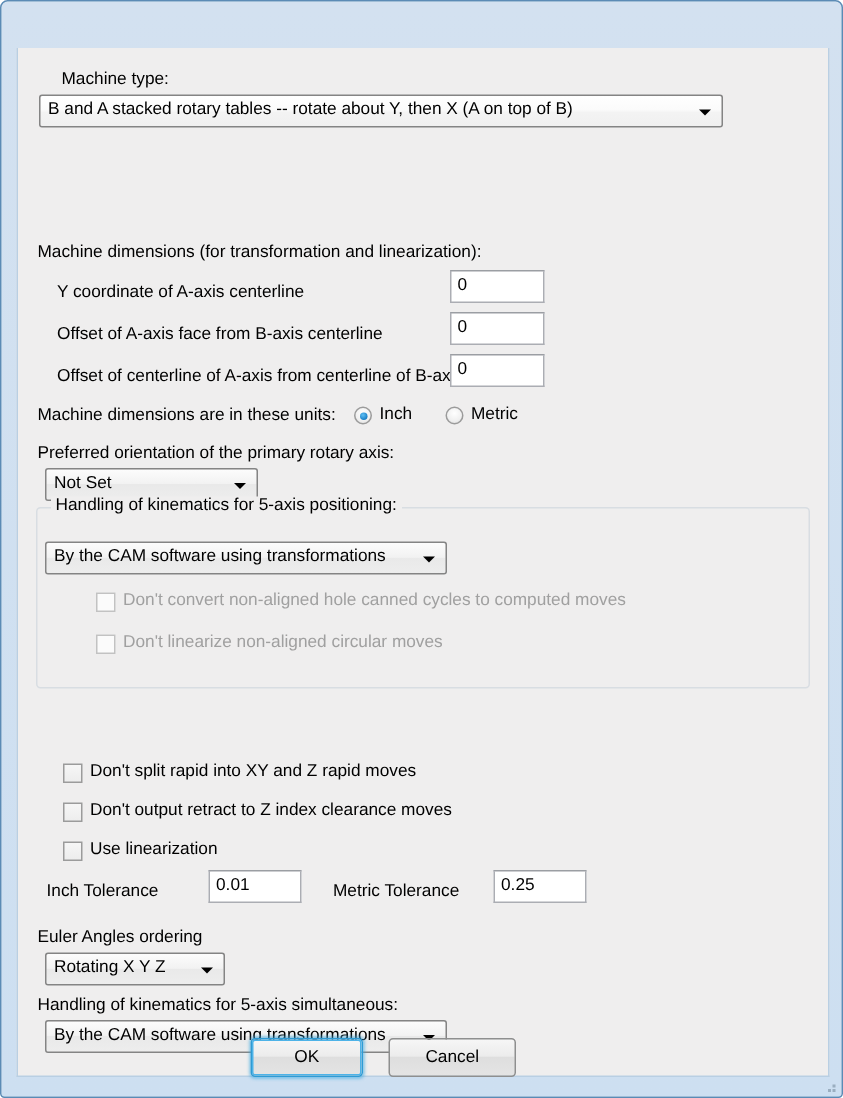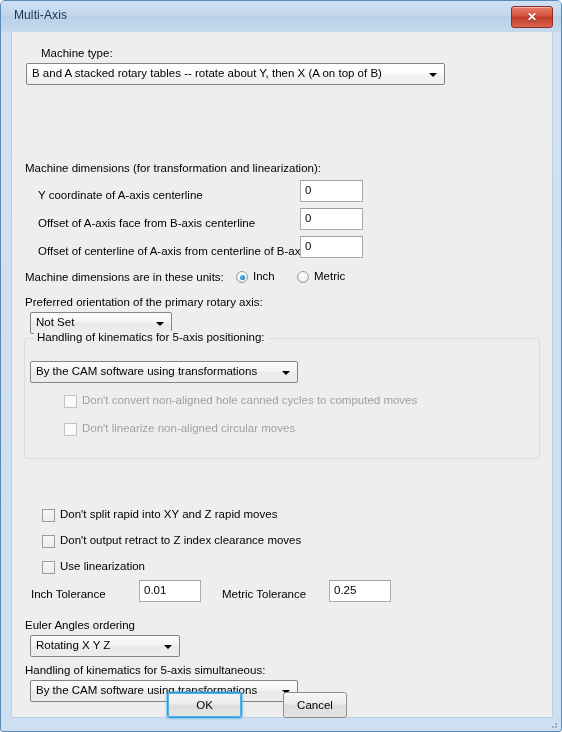--- a/index.html
+++ b/index.html
@@ -251,31 +251,25 @@
     bottom: 1px;
     width: 12px;
     height: 12px;
   }
 </style>
 </head>
 <body>
 
 <div id="dialog">
 
-  <div id="titlebar">
-    <div id="title-text">Multi-Axis</div>
-    <div id="close-btn">
-      <div class="glyph">✕</div>
-    </div>
-  </div>
 
   <div id="client">
 
     <div class="lbl" style="left:13px; top:15px;margin-left:16px;">Machine type:</div>
-    <div class="combo wide" style="left:14px; top:31px; width:419px;">
+    <div class="combo wide" style="left:14px; top:31px; width:456px;">
       <div class="ctext" style="width:490px;">B and A stacked rotary tables -- rotate about Y, then X (A on top of B)</div>
       <div class="arrow"></div>
     </div>
 
     <div class="lbl" style="left:13px; top:130px;">Machine dimensions (for transformation and linearization):</div>
 
     <div class="lbl" style="left:26px; top:157px;">Y coordinate of A-axis centerline</div>
     <div class="tbox" style="left:288px; top:148px; width:63px;">
       <div class="tval">0</div>
     </div>
@@ -338,33 +332,33 @@
     <div class="lbl" style="left:19px; top:556px;">Inch Tolerance</div>
     <div class="tbox" style="left:127px; top:548px; width:62px;">
       <div class="tval">0.01</div>
     </div>
     <div class="lbl" style="left:210px; top:556px;">Metric Tolerance</div>
     <div class="tbox" style="left:317px; top:548px; width:62px;">
       <div class="tval">0.25</div>
     </div>
 
     <div class="lbl" style="left:13px; top:587px;">Euler Angles ordering</div>
-    <div class="combo" style="left:18px; top:603px; width:150px;padding-left:13px;">
+    <div class="combo" style="left:18px; top:603px; width:120px;padding-left:13px;">
       <div class="ctext" style="width:120px;">Rotating X Y Z</div>
       <div class="arrow"></div>
     </div>
 
     <div class="lbl" style="left:13px; top:632px;">Handling of kinematics for 5-axis simultaneous:</div>
     <div class="combo" style="left:18px; top:648px; width:268px;">
       <div class="ctext" style="width:245px;">By the CAM software using transformations</div>
       <div class="arrow"></div>
     </div>
 
     <button class="btn default" style="left:155px; top:660px; width:75px;">OK</button>
-    <button class="btn" style="left:247px; top:660px; width:64px;margin-left:24px;">Cancel</button>
+    <button class="btn" style="left:247px; top:660px; width:85px;">Cancel</button>
 
   </div>
 
   <svg id="resize-grip" viewBox="0 0 12 12">
     <g fill="#9aaec0">
       <rect x="8" y="8" width="2" height="2"></rect>
       <rect x="5" y="8" width="2" height="2"></rect>
       <rect x="8" y="5" width="2" height="2"></rect>
     </g>
   </svg>

